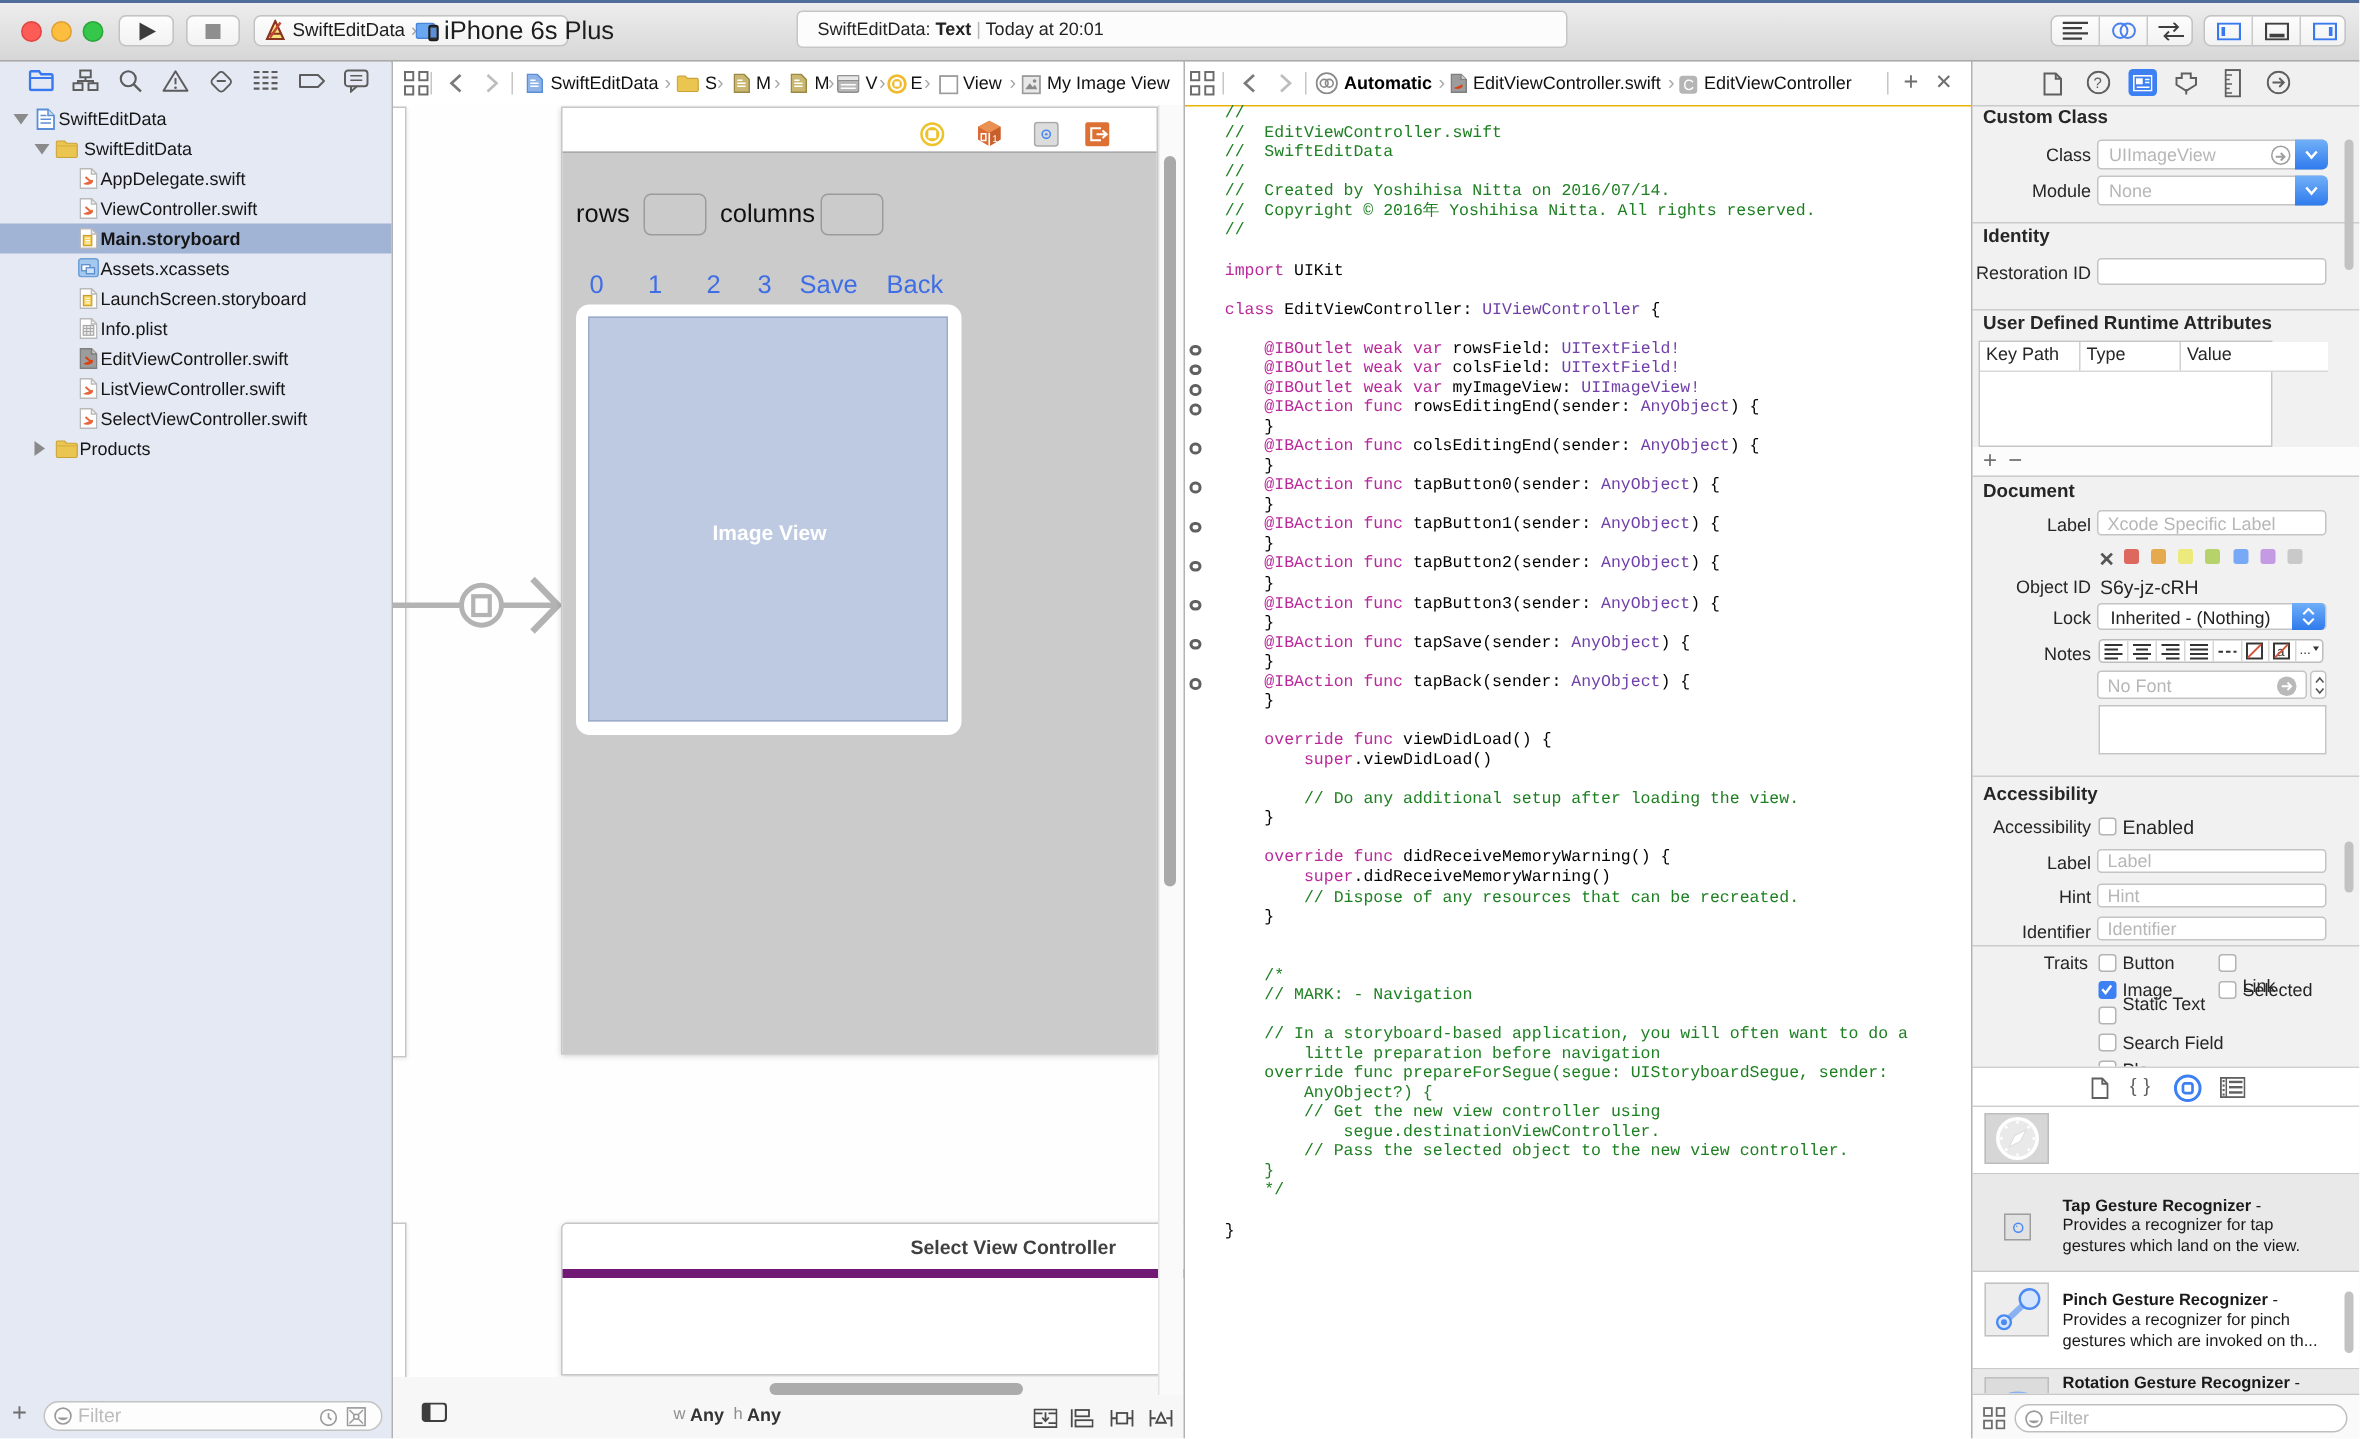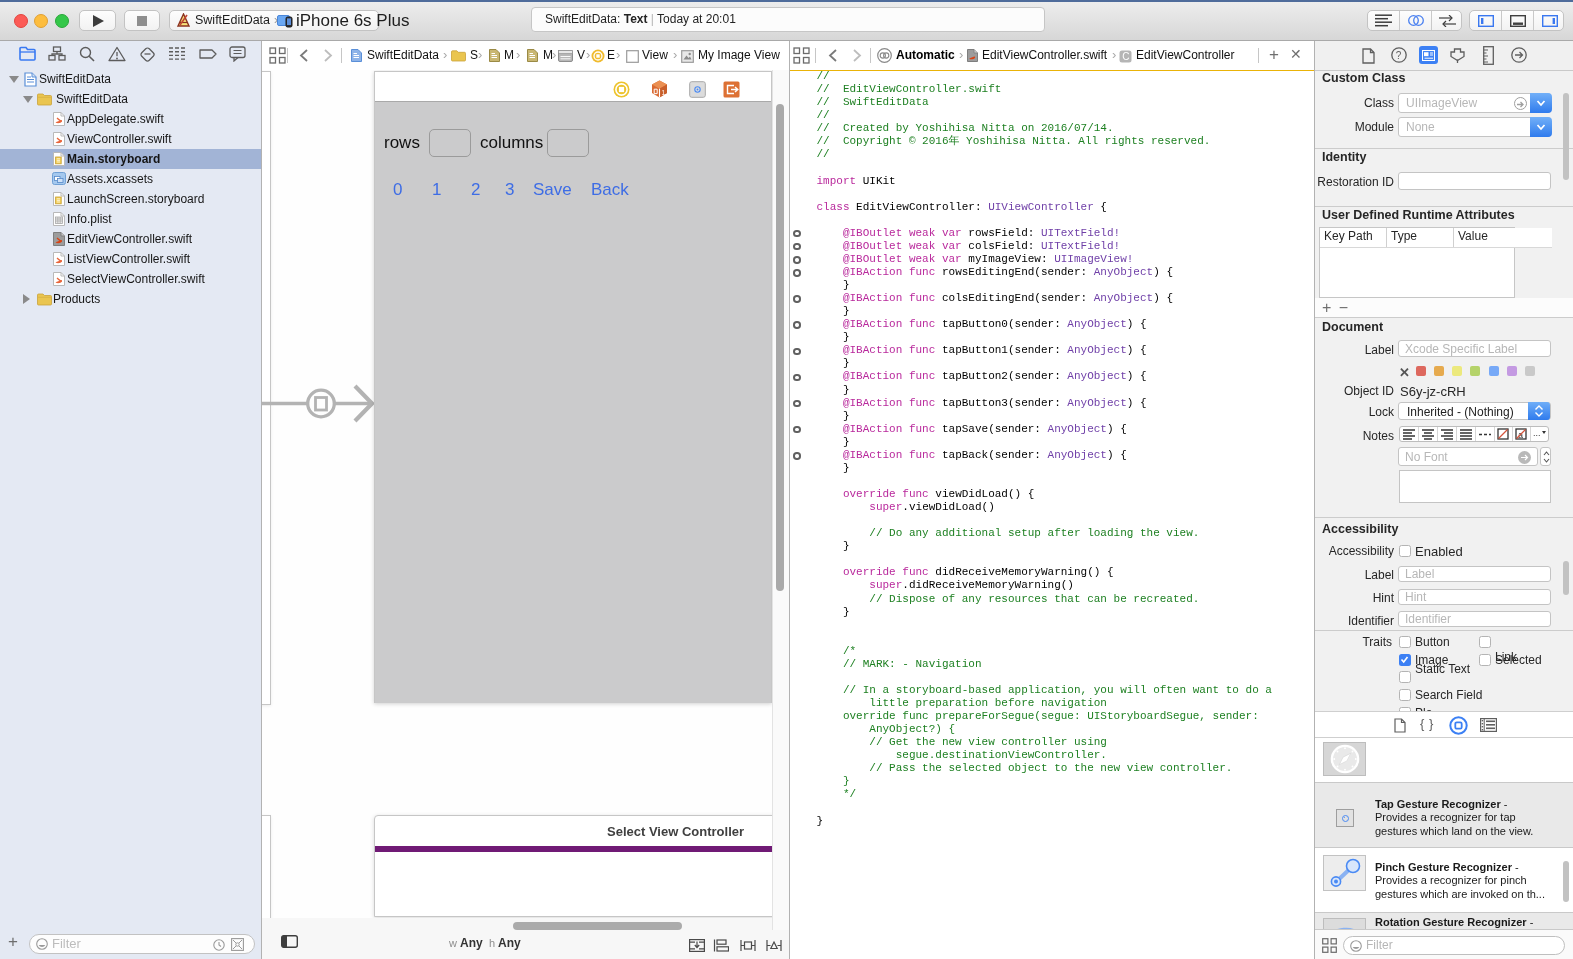--- a/index.html
+++ b/index.html
@@ -411,20 +411,25 @@
         <div class="abs" style="left:54px;top:27px;width:42px;height:28px;border:1px solid #9b9b9b;border-radius:5px;box-sizing:border-box;"></div>
         <span class="abs" style="left:105px;top:31px;font-size:17px;color:#111;">columns</span>
         <div class="abs" style="left:172px;top:27px;width:42px;height:28px;border:1px solid #9b9b9b;border-radius:5px;box-sizing:border-box;"></div>
         <div class="abs" style="left:0;top:78px;width:396px;font-size:17px;color:#3e6de5;">
           <span class="abs" style="left:18px;">0</span>
           <span class="abs" style="left:57px;">1</span>
           <span class="abs" style="left:96px;">2</span>
           <span class="abs" style="left:130px;">3</span>
           <span class="abs" style="left:158px;">Save</span>
           <span class="abs" style="left:216px;">Back</span>
+        </div>
+        <div class="abs" style="left:9px;top:101px;width:257px;height:287px;background:#fff;border-radius:9px;">
+          <div class="abs" style="left:8px;top:8px;width:240px;height:270px;background:#bdcae1;border:1px solid #9cabc9;box-sizing:border-box;">
+            <div class="abs" style="left:0;top:135px;width:240px;text-align:center;font-size:14px;font-weight:bold;color:#fff;">Image View</div>
+          </div>
         </div>
       </div>
     </div>
 
     <div class="abs" style="left:510px;top:0;width:17px;height:860px;background:#fafafa;border-left:1px solid #e3e3e3;z-index:3;"></div>
     <div class="abs" style="left:514px;top:34px;width:8px;height:487px;background:#a9a9a9;border-radius:4px;z-index:4;"></div>
 
     <div class="abs" style="left:112px;top:745px;width:430px;height:102px;background:#fff;border:1px solid #c6c6c6;border-radius:4px 4px 0 0;box-sizing:border-box;box-shadow:0 1px 4px rgba(0,0,0,0.15);">
       <div class="abs" style="left:0;top:0;width:100%;height:30px;border-bottom:6px solid #701a75;">
         <span class="abs" style="left:232px;top:8px;font-size:13px;font-weight:bold;color:#404040;">Select View Controller</span>

